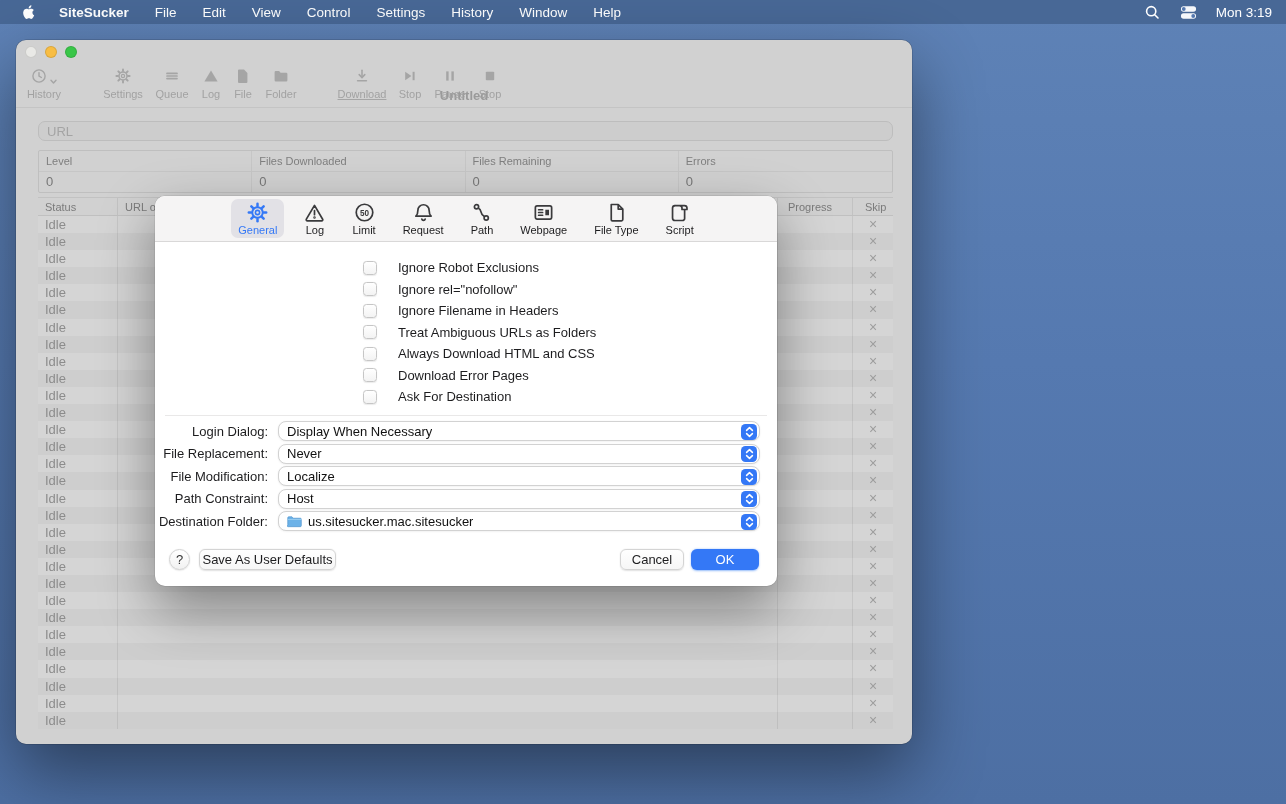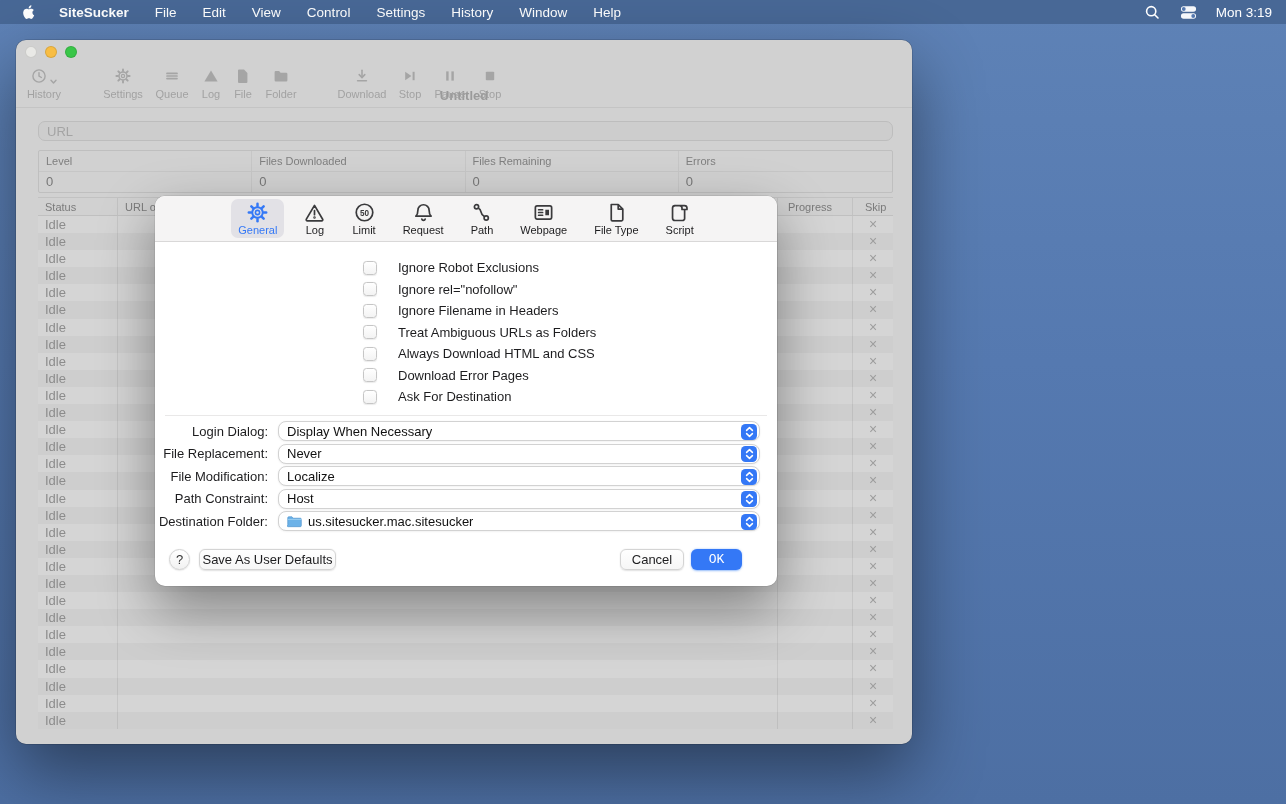--- a/index.html
+++ b/index.html
@@ -109,24 +109,24 @@
   .help-btn { position:absolute; left:14px; top:0; width:21px; height:21px; border-radius:50%;
     background:linear-gradient(#fff,#f2f2f2); border:1px solid #d2d2d2;
     box-shadow:0 .5px 1.5px rgba(0,0,0,.15); font-size:13px; color:#333;
     display:flex; align-items:center; justify-content:center; }
   .plain-btn { position:absolute; top:0; height:21px; border-radius:6px;
     background:linear-gradient(#fff,#f6f6f6); border:1px solid #d4d4d4;
     box-shadow:0 .5px 1.5px rgba(0,0,0,.12);
     font-size:13px; color:#1d1d1f; display:flex; align-items:center; justify-content:center; }
   .save-btn { left:44px; width:137px; }
   .cancel-btn { left:465px; width:64px; }
-  .ok-btn { position:absolute; left:536px; top:0; width:51px; height:21px; border-radius:6px;
+  .ok-btn { position:absolute; left:536px; top:0; width:68px; height:21px; border-radius:6px;
     background:var(--accent,#2d7cf6); border:none; color:#fff; font-size:13px;
     display:flex; align-items:center; justify-content:center;
-    box-shadow:0 .5px 2px rgba(45,124,246,.5);font-family:Liberation Mono, monospace; }
+    box-shadow:0 .5px 2px rgba(45,124,246,.5); }
 </style>
 </head>
 <body>
 
 <div class="menubar">
   <span class="apple">
     <svg viewBox="0 0 17 17" width="100%" height="100%">
       <path fill="#fff" d="M12.1 9.1c0-1.8 1.5-2.7 1.56-2.73-.85-1.24-2.17-1.41-2.64-1.43-1.12-.11-2.19.66-2.76.66-.57 0-1.45-.64-2.38-.62-1.22.02-2.35.71-2.98 1.8-1.27 2.2-.32 5.46.92 7.25.6.87 1.32 1.85 2.26 1.82.91-.04 1.25-.59 2.35-.59 1.1 0 1.41.59 2.37.57.98-.02 1.6-.89 2.2-1.77.69-1.01.97-1.99.99-2.04-.02-.01-1.9-.73-1.89-2.92z"></path>
       <path fill="#fff" d="M10.3 3.7c.5-.61.84-1.46.75-2.31-.72.03-1.6.48-2.12 1.09-.46.54-.87 1.41-.76 2.24.8.06 1.62-.41 2.13-1.02z"></path>
     </svg>
@@ -235,21 +235,21 @@
         <div class="tb-label">File</div>
       </div>
       <div class="tb-item" style="left: 265px;">
         <div class="tb-icons">
           <span class="tb-icon"><svg viewBox="0 0 16 16" width="100%" height="100%" xmlns="http://www.w3.org/2000/svg">
               <path d="M1.6 4.2a1.2 1.2 0 0 1 1.2-1.2h3.3l1.5 1.7h5.6a1.2 1.2 0 0 1 1.2 1.2v6.3a1.2 1.2 0 0 1-1.2 1.2H2.8a1.2 1.2 0 0 1-1.2-1.2z" fill="currentColor"></path>
             </svg></span>
         </div>
         <div class="tb-label">Folder</div>
       </div>
-      <div class="tb-item" style="left: 346px;">
+      <div class="tb-item" style="left: 346px; text-decoration: underline;">
         <div class="tb-icons">
           <span class="tb-icon"><svg viewBox="0 0 16 16" width="100%" height="100%" xmlns="http://www.w3.org/2000/svg">
               <g stroke="currentColor" stroke-width="1.6" fill="none" stroke-linecap="round">
                 <path d="M8 2.2v7"></path>
                 <path d="M5.2 6.6 8 9.5l2.8-2.9"></path>
                 <path d="M3.6 12.8h8.8"></path>
               </g>
             </svg></span>
         </div>
         <div class="tb-label">Download</div>

